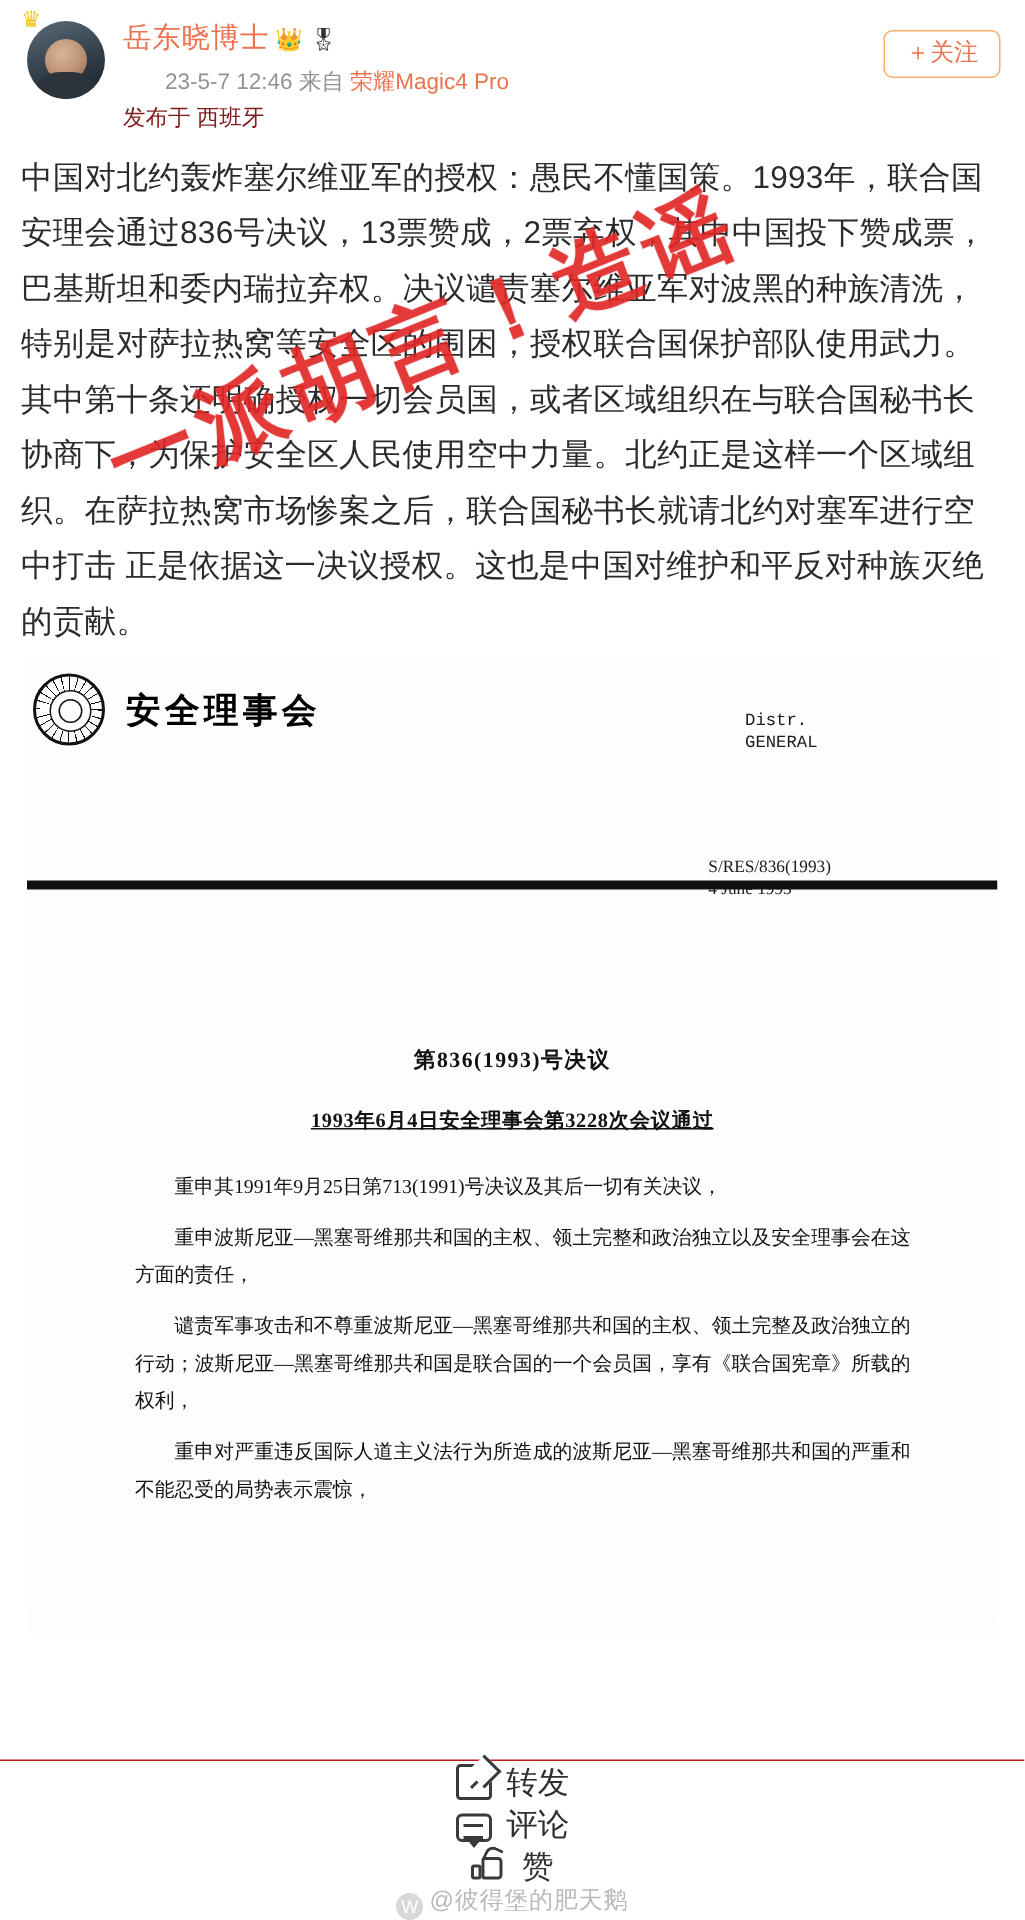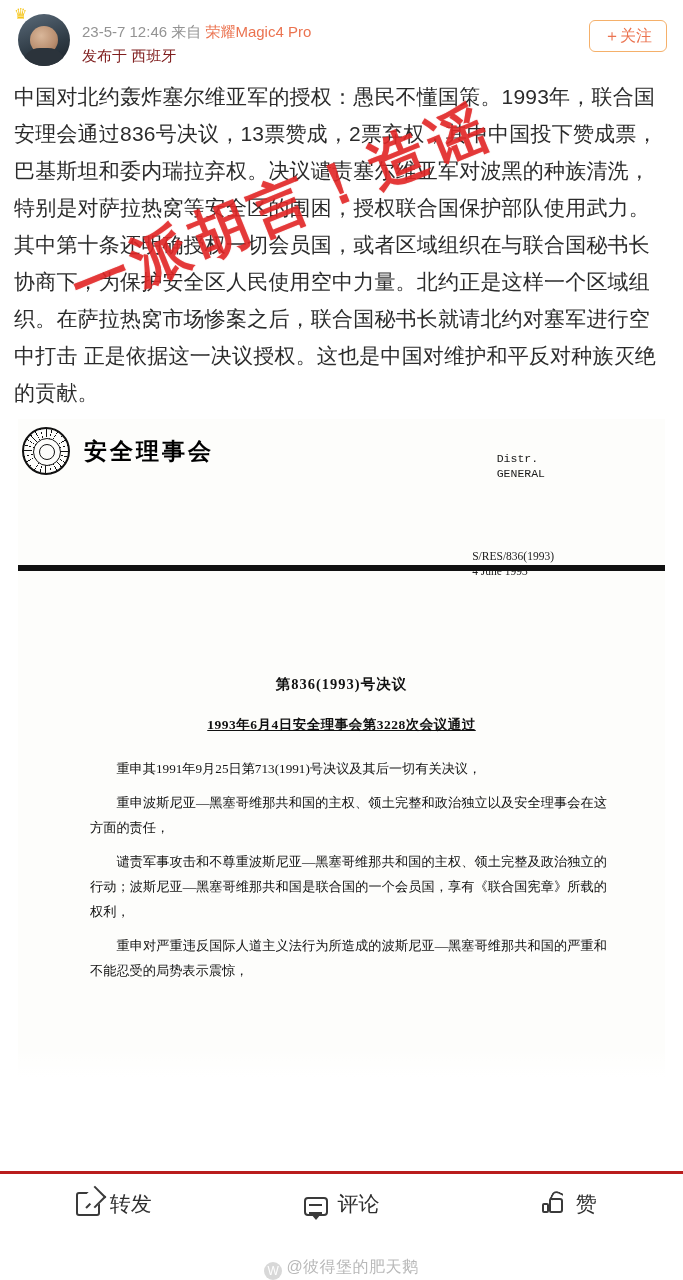--- a/index.html
+++ b/index.html
@@ -98,20 +98,21 @@
   }
   .badge-member {
     font-size: 15px;
     line-height: 1;
   }
   .meta-row {
     margin-top: 7px;
     font-size: 15px;
     color: #939393;
     line-height: 1.3;
+    margin-left: 28px;
   }
   .meta-source {
     color: #eb7350;
   }
   .meta-loc {
     margin-top: 5px;
     font-size: 15px;
     color: #7f1d1d;
   }
   .follow-btn {
@@ -281,23 +282,24 @@
     background: linear-gradient(to bottom, rgba(253,253,251,0), #ffffff 88%);
   }
 
   
   .actions {
     position: absolute;
     left: 0;
     right: 0;
     bottom: 46px;
     height: 60px;
-    border-top: 3px solid #b91c1c;
+    border-top: 1px solid #b91c1c;
     display: flex;
     align-items: center;
+    flex-direction: column;
   }
   .action {
     flex: 1 1 33.33%;
     display: flex;
     align-items: center;
     justify-content: center;
     gap: 10px;
     font-size: 21px;
     color: #2f2f2f;
     cursor: pointer;
@@ -430,20 +432,25 @@
 <body>
 
 <div class="weibo-card">
 
   <div class="post-header">
     <div class="avatar-wrap">
       <div class="avatar"></div>
       <span class="crown-icon">♛</span>
     </div>
     <div class="header-texts">
+      <div class="name-row">
+        <span class="user-name">岳东晓博士</span>
+        <span class="badge-vip">👑</span>
+        <span class="badge-member">🎖</span>
+      </div>
       <div class="meta-row">
         <span>23-5-7 12:46</span>
         <span>来自 </span><span class="meta-source">荣耀Magic4 Pro</span>
       </div>
       <div class="meta-loc">发布于 西班牙</div>
     </div>
     <button class="follow-btn">＋关注</button>
   </div>
 
   <div class="post-body">

